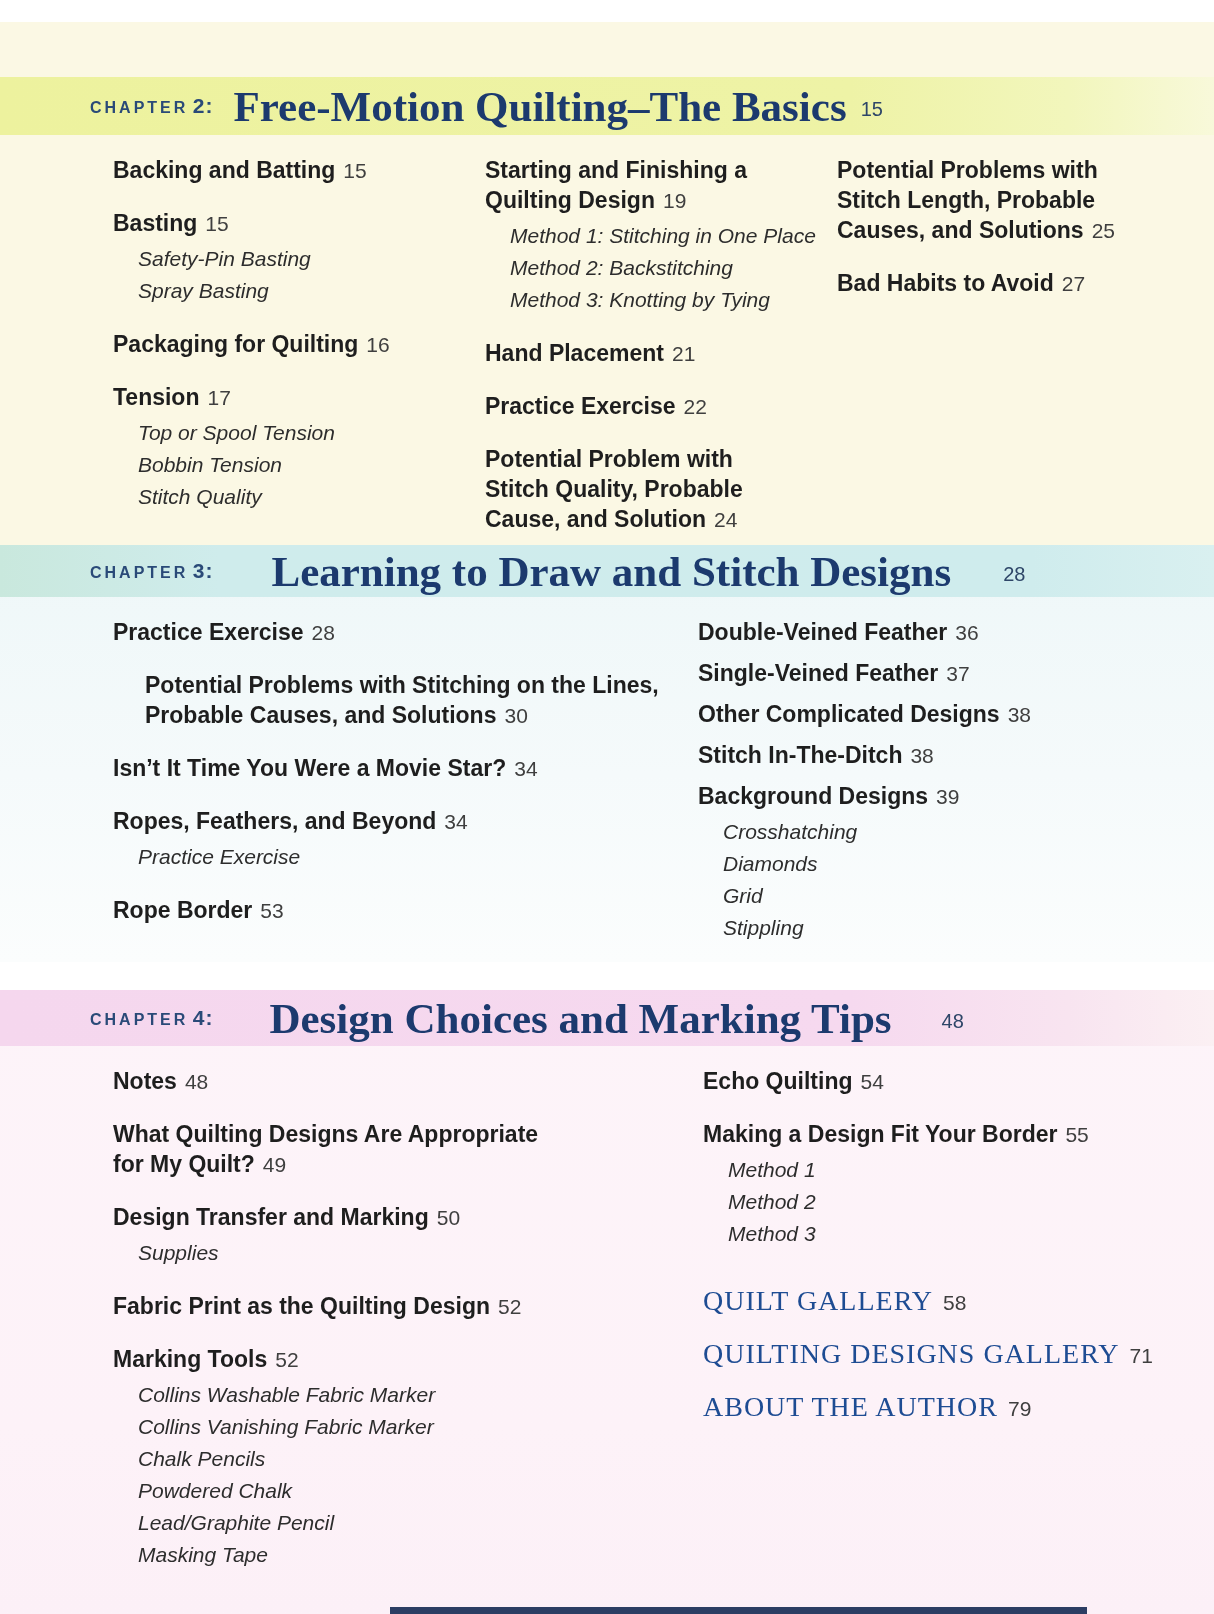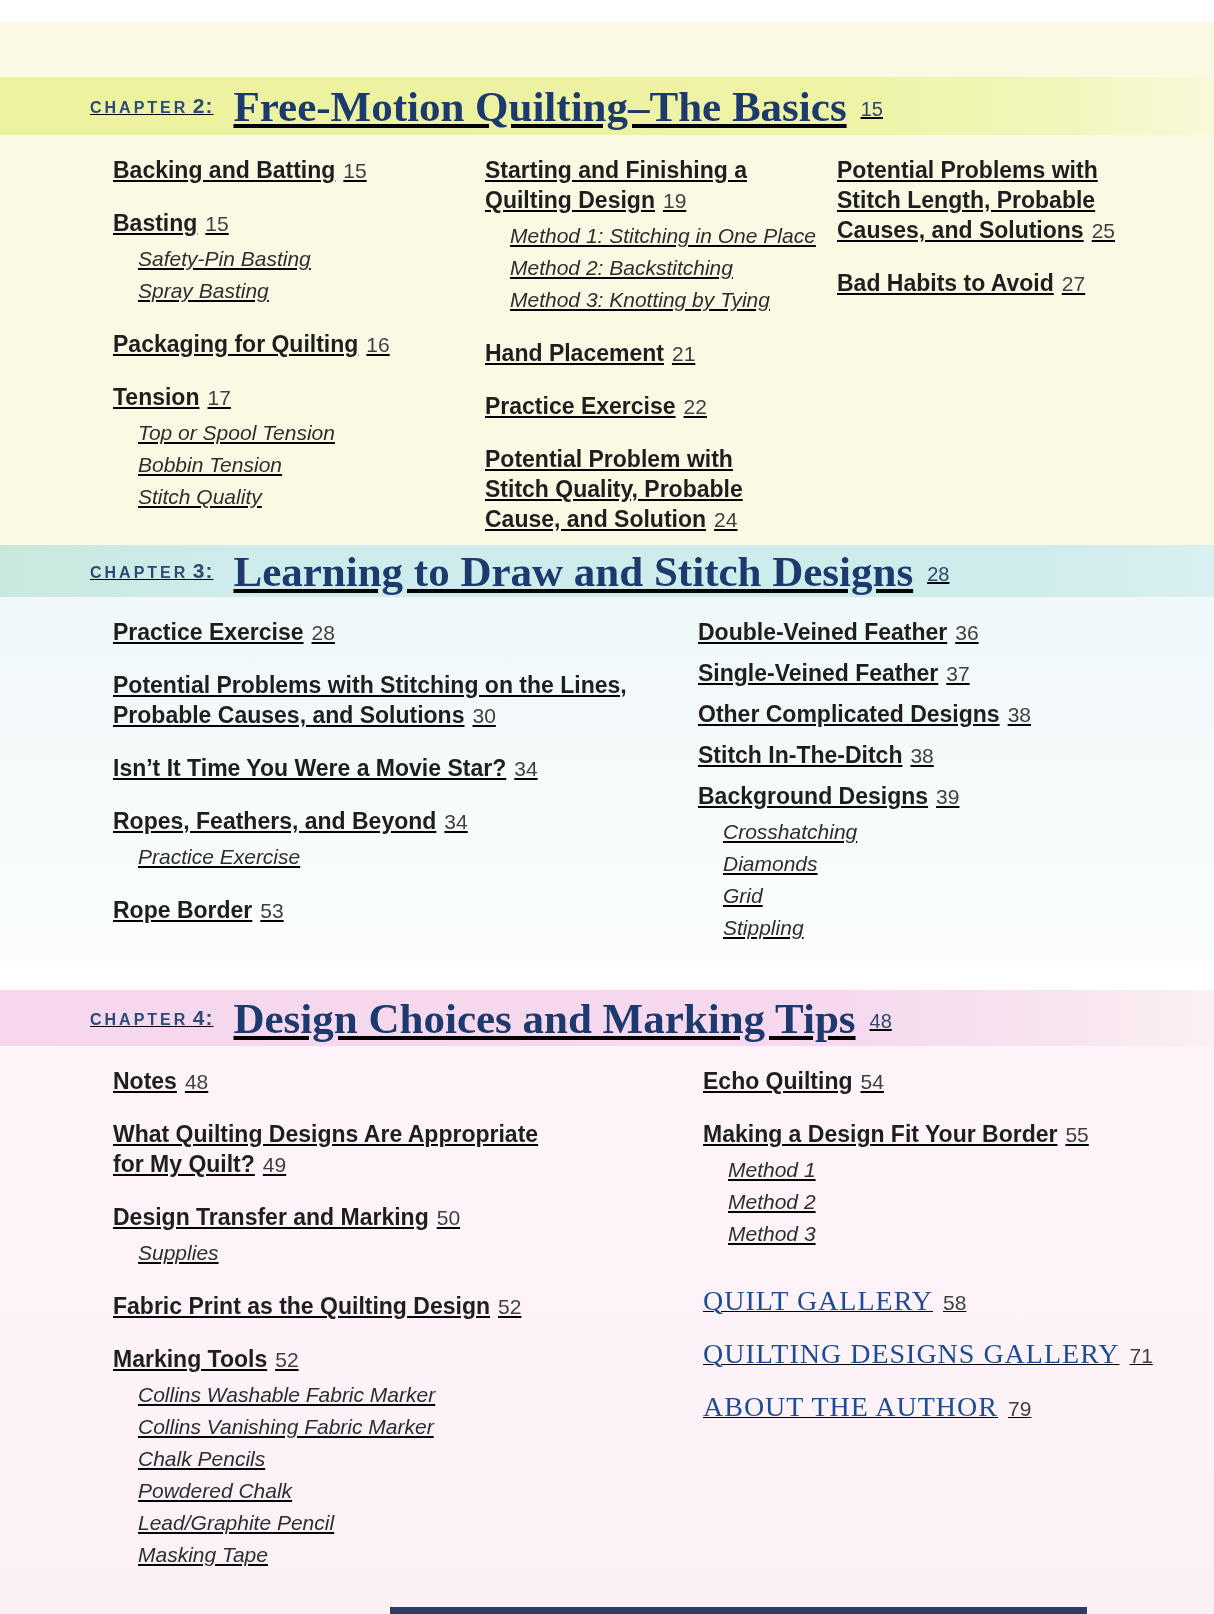--- a/index.html
+++ b/index.html
@@ -2,36 +2,35 @@
 <html><head>
 <meta charset="utf-8">
 <style>
   html,body{margin:0;padding:0;background:#ffffff;}
   .page{
     position:relative;
     width:1214px;height:1614px;
     overflow:hidden;
     background:#000000;
     font-family:"Liberation Sans",sans-serif;
-    text-decoration:underline;
   }
   .top-margin{height:22px;background:#ffffff;}
 
   
   .sec2{background:#fbf8e4;}
   .sec2 .pre-band{height:55px;}
   .sec3{background:linear-gradient(180deg,#eef7f8 0%,#f5fafb 55%,#fbfdfd 100%);}
   .sec4{background:linear-gradient(180deg,#fdf4f9 0%,#fdf2f8 70%,#fcf0f7 100%);}
   .gap{height:28px;background:#ffffff;}
 
   
   .band{display:flex;align-items:center;padding-left:90px;box-sizing:border-box;}
   .band2{height:58px;background:linear-gradient(90deg,#edf29e 0%,#eef3a6 70%,#f2f6bc 88%,#f8f9da 100%);}
-  .band3{height:52px;background:linear-gradient(90deg,#c9e8dd 0%,#cfecec 18%,#cfeced 85%,#d9f0f0 100%);}
-  .band4{height:56px;background:linear-gradient(90deg,#f5d7ee 0%,#f6d9ef 70%,#f8e4f0 88%,#fbf0f3 100%);}
+  .band3{height:52px;background:linear-gradient(90deg,#c9e8dd 0%,#cfecec 18%,#cfeced 85%,#d9f0f0 100%);gap:38px;}
+  .band4{height:56px;background:linear-gradient(90deg,#f5d7ee 0%,#f6d9ef 70%,#f8e4f0 88%,#fbf0f3 100%);gap:36px;}
   .ch-label{white-space:nowrap;color:#2a4a78;}
   .ch-word{font-size:16px;font-weight:700;letter-spacing:3px;}
   .ch-num{font-size:21px;font-weight:700;letter-spacing:1px;}
   .ch-title{
     font-family:"Liberation Serif",serif;
     font-weight:600;font-size:43px;color:#1c3a6e;
     margin:0 0 0 20px;line-height:1;white-space:nowrap;
   }
   .ch-page{font-size:20px;color:#2e4668;margin-left:14px;position:relative;top:3px;}
 
@@ -45,21 +44,21 @@
   .tight .entry{margin-bottom:10px;}
   .eh{font-size:23px;font-weight:700;color:#1e1e1e;line-height:30px;}
   .pg{font-weight:400;font-size:21px;color:#3f3f3f;margin-left:8px;}
   .subs{margin-top:4px;}
   .sub{
     font-style:italic;font-weight:400;font-size:21px;color:#2d2d2d;
     line-height:32px;padding-left:25px;
   }
   .mw300 .eh{max-width:300px;}
   .mw280 .eh{max-width:280px;}
-  .mw520 .eh{max-width:520px;}
+  .mw520 .eh{max-width:520px;margin-left:32px;}
   .mw440 .eh{max-width:440px;}
 
   
   .backmatter{margin-top:34px;}
   .bm-item{margin-bottom:15px;line-height:34px;}
   .bm-title{
     font-family:"Liberation Serif",serif;
     font-size:28px;color:#1e4c93;letter-spacing:1px;font-weight:500;
   }
   .bm-page{font-family:"Liberation Sans",sans-serif;font-size:21px;color:#3f3f3f;margin-left:10px;}

